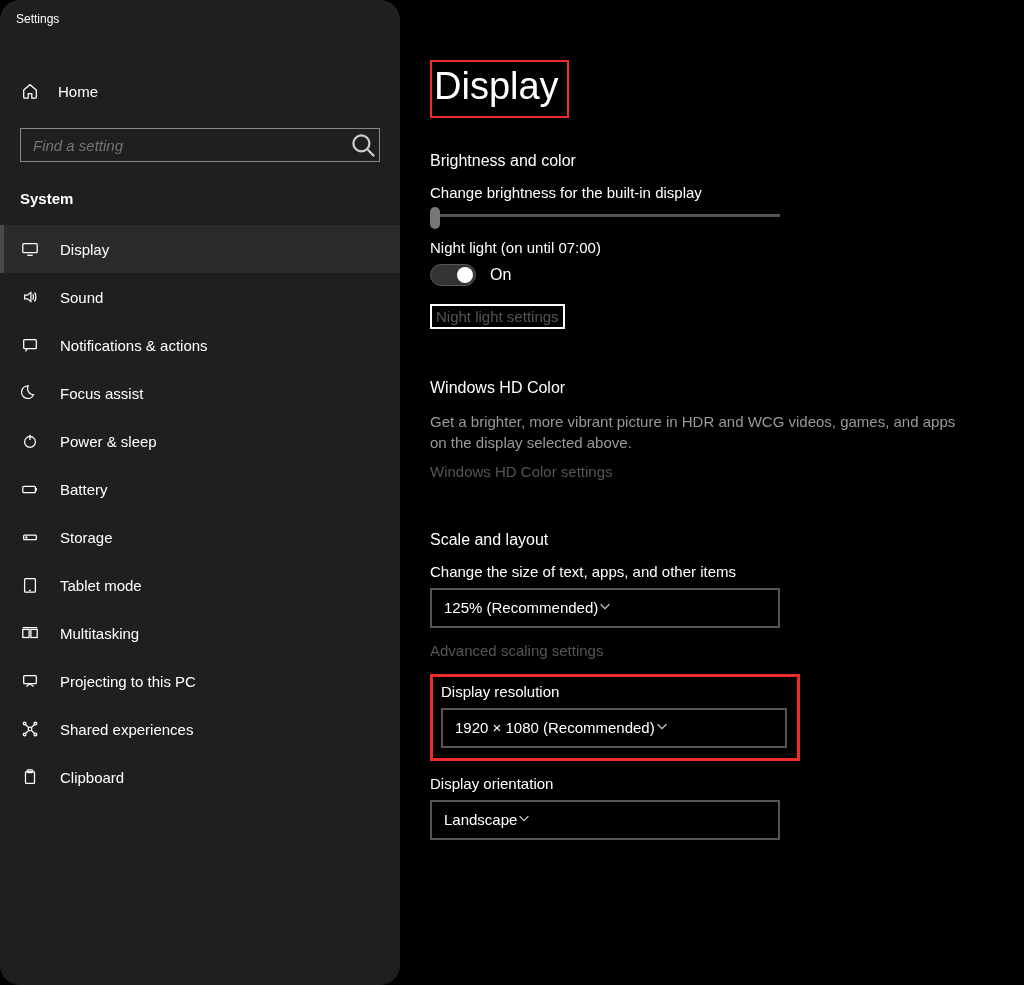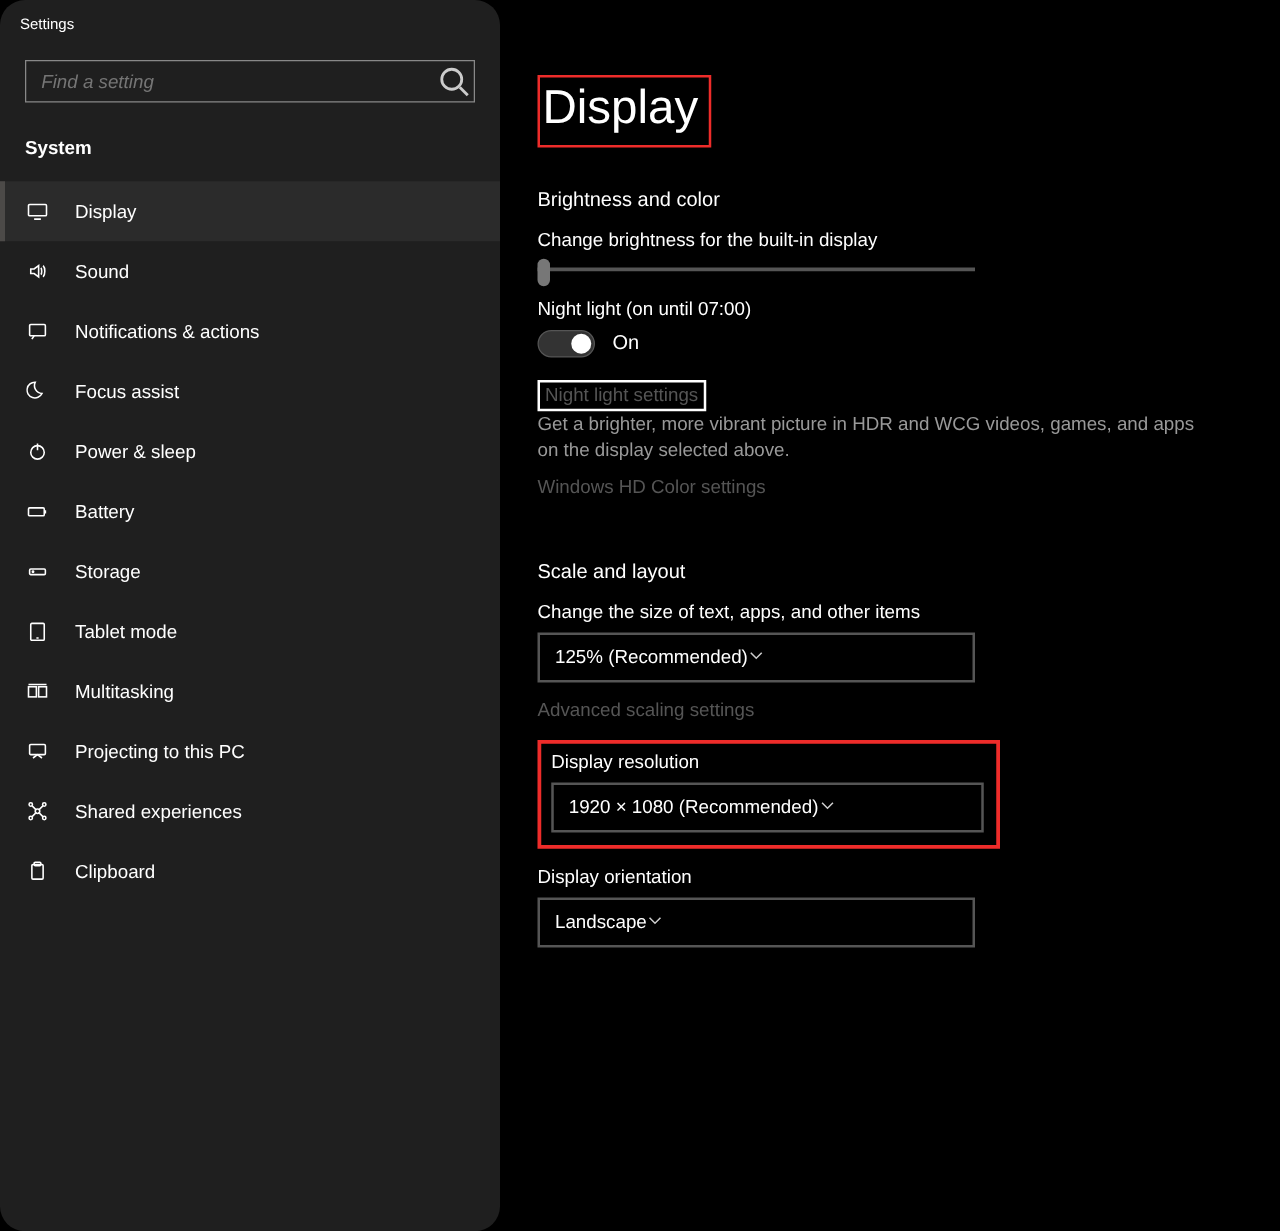--- a/index.html
+++ b/index.html
@@ -206,20 +206,28 @@
   .res-highlight .plain-label { margin-top: 0; }
   .res-highlight .select { width: 100%; }
   svg { stroke: currentColor; fill: none; stroke-width: 1.4; }
 </style>
 </head>
 <body>
 
 <div class="sidebar">
   <div class="app-title">Settings</div>
 
+  <div class="home-row">
+    <span class="nav-icon">
+      <svg viewBox="0 0 20 20">
+          <path d="M3 9l7-6 7 6v8a1 1 0 0 1-1 1h-4v-5H8v5H4a1 1 0 0 1-1-1z"></path>
+        </svg>
+    </span>
+    <span>Home</span>
+  </div>
 
   <div class="search-wrap">
     <input class="search-input" placeholder="Find a setting" style="">
     <span class="search-icon">
       <svg viewBox="0 0 20 20">
           <circle cx="9" cy="9" r="5"></circle>
           <path d="M13 13l4 4"></path>
         </svg>
     </span>
   </div>
@@ -356,20 +364,21 @@
   </div>
   <div class="plain-label">Night light (on until 07:00)</div>
   <div class="toggle-row">
     <div class="toggle">
       <div class="knob"></div>
     </div>
     <span>On</span>
   </div>
   <span class="link-boxed">Night light settings</span>
 
+  <h2 class="section" style="margin-top:50px">Windows HD Color</h2>
   <div class="hd-desc">Get a brighter, more vibrant picture in HDR and WCG videos, games, and apps on the display selected above.</div>
   <span class="link-dim">Windows HD Color settings</span>
 
   <h2 class="section" style="margin-top:50px">Scale and layout</h2>
   <div class="plain-label">Change the size of text, apps, and other items</div>
   <div class="select">
     <span>125% (Recommended)</span>
     <span class="chev"><svg viewBox="0 0 16 16" width="14" height="14">
           <path d="M3 6l5 5 5-5"></path>
         </svg></span>

